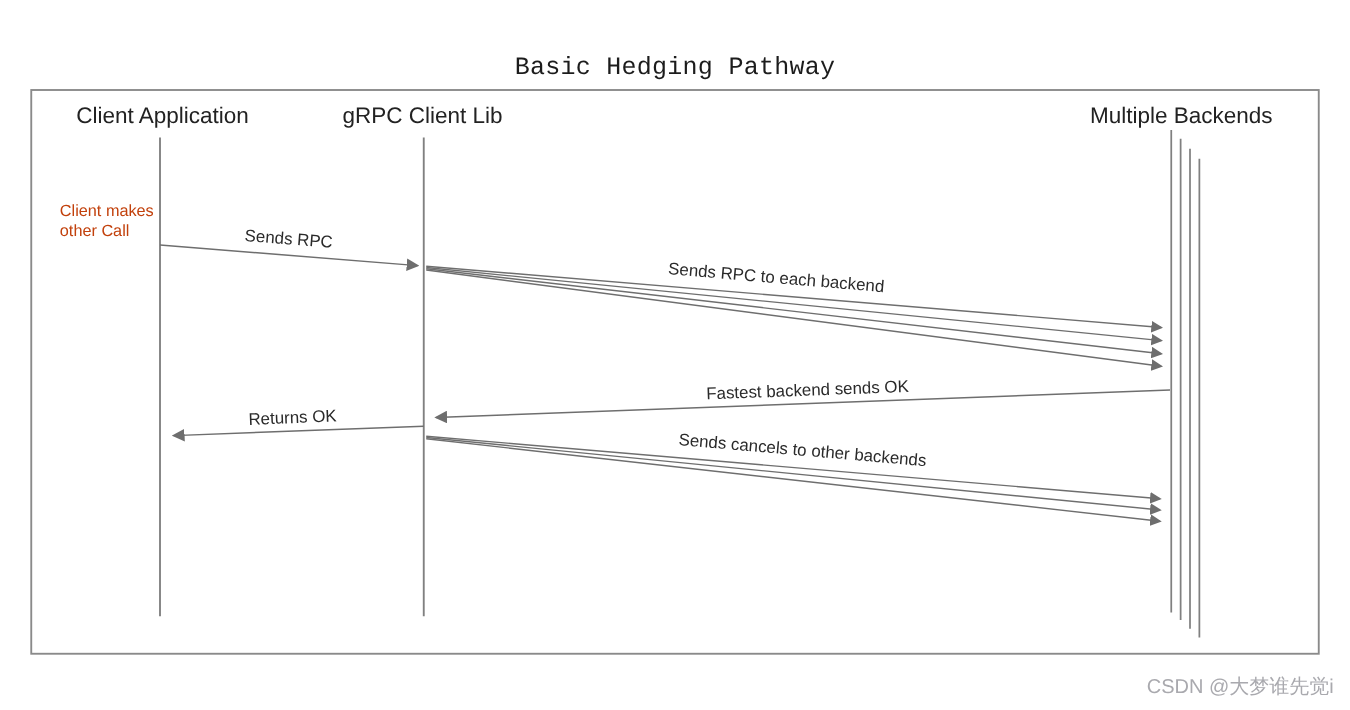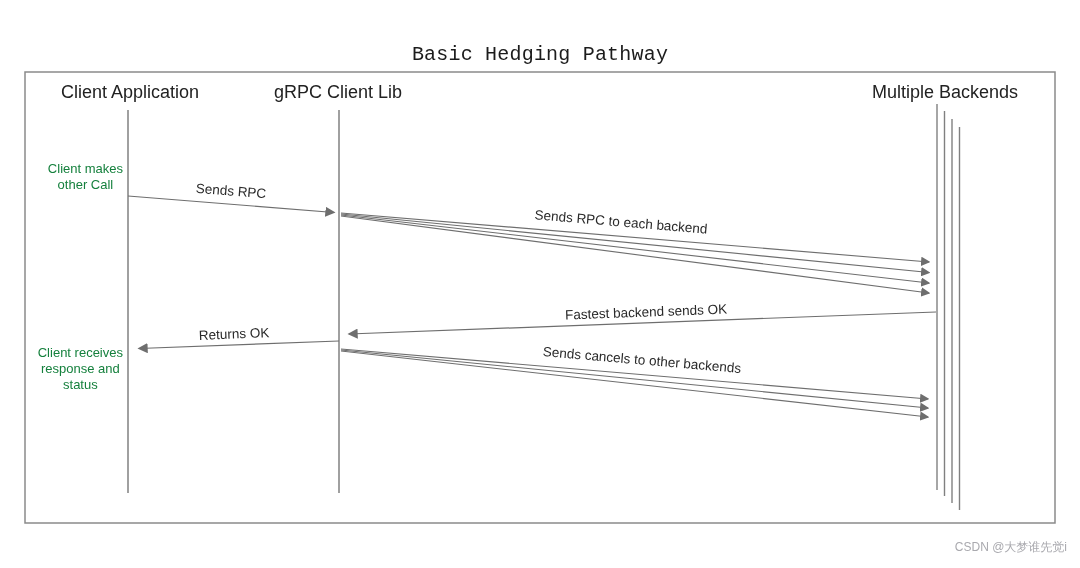--- a/index.html
+++ b/index.html
@@ -35,27 +35,27 @@
     transform: translateX(-50%);
   }
   .msg-label {
     font-size: 13.5px;
     color: #2a2a2a;
     white-space: nowrap;
     transform: translate(-50%, -50%) rotate(var(--rot));
   }
   .note {
     font-size: 13px;
-    color: #15803d;
-    text-align: center;
+    color: #c2410c;
+    text-align: left;
     line-height: 16px;
     white-space: nowrap;
   }
   .watermark {
-    font-size: 12px;
+    font-size: 16px;
     color: #a9a9ae;
     white-space: nowrap;
   }
 </style>
 </head>
 <body>
 
 <div id="stage">
 
   <svg id="diagram-svg" width="1080" height="568" viewBox="0 0 1080 568">
@@ -99,21 +99,16 @@
   <div class="abs msg-label" style="left:231px; top:191px; --rot:4.5deg;">Sends RPC</div>
   <div class="abs msg-label" style="left:621px; top:222px; --rot:4.8deg;">Sends RPC to each backend</div>
   <div class="abs msg-label" style="left:646px; top:312px; --rot:-2.1deg;">Fastest backend sends OK</div>
   <div class="abs msg-label" style="left:234px; top:334px; --rot:-2.3deg;">Returns OK</div>
   <div class="abs msg-label" style="left:642px; top:360px; --rot:4.9deg;">Sends cancels to other backends</div>
 
   <div class="abs note" style="right:957px; top:161px;">
     <div>Client makes</div>
     <div>other Call</div>
   </div>
-  <div class="abs note" style="right:957px; top:345px;">
-    <div>Client receives</div>
-    <div>response and</div>
-    <div>status</div>
-  </div>
 
   <div class="abs watermark" style="right:13px; top:539px;">CSDN @大梦谁先觉i</div>
 
 </div>
 
 </body></html>

